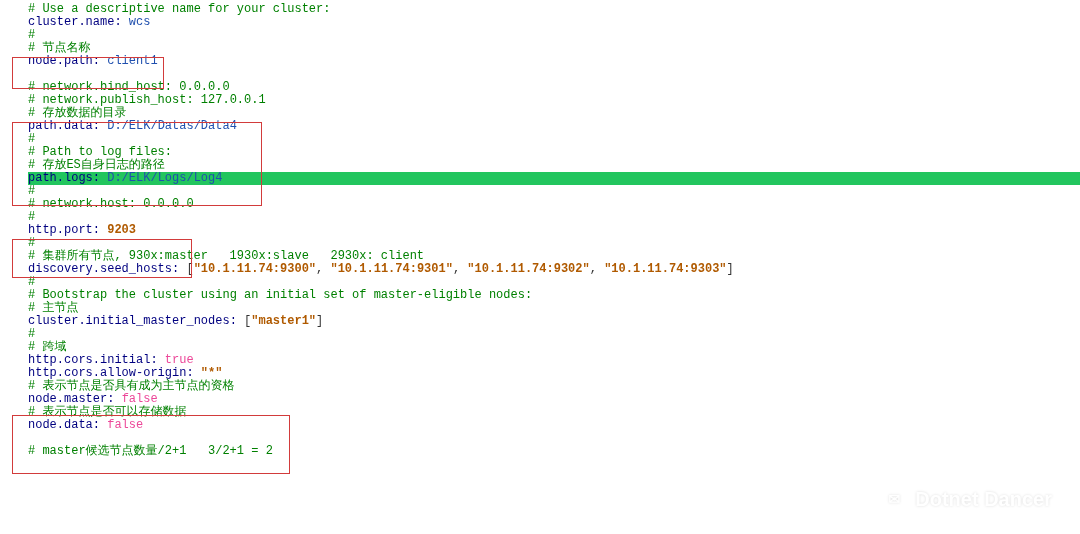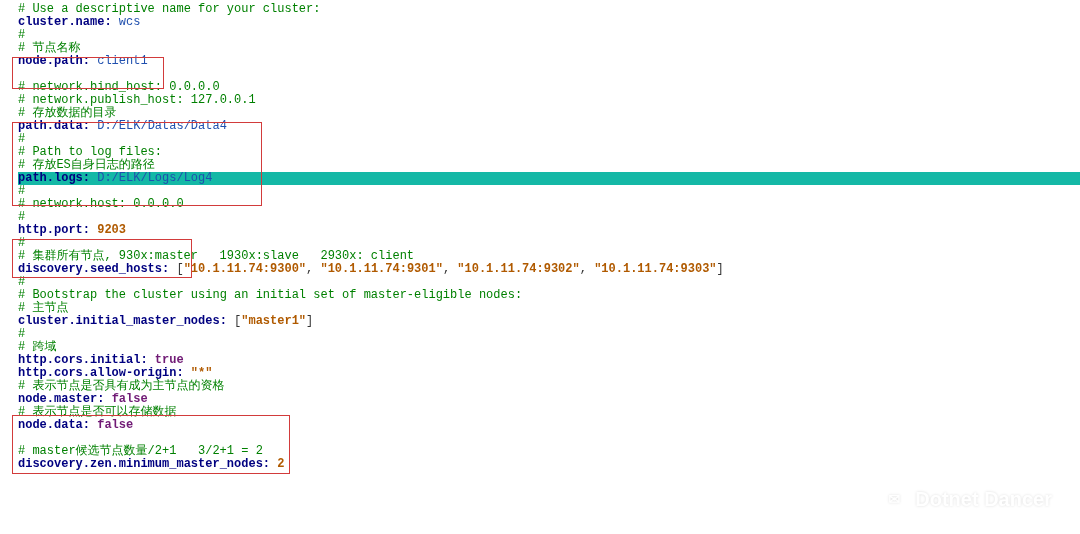--- a/index.html
+++ b/index.html
@@ -7,30 +7,30 @@
     width:1080px;height:534px;
     background:#fff;
     font-family:Consolas,"Courier New",monospace;
     font-size:12px;
     line-height:13px;
     overflow:hidden;
     position:relative;
   }
   .editor{
     position:absolute;left:0;top:0;right:0;
-    padding:3px 0 0 18px;
+    padding:3px 0 0 28px;
   }
   .line{white-space:pre;height:13px;position:relative;}
-  .hl{background:#14b8a6;}
+  .hl{background:#22c55e;}
   .c  {color:#008000;}   
-  .k  {color:#000080;font-weight:bold;}   
+  .k  {color:#000080;font-weight:normal;}   
   .s  {color:#1f4fae;}   
   .o  {color:#b05a00;font-weight:bold;}   
   .p  {color:#333;}      
-  .t  {color:#701a75;font-weight:bold;}   
+  .t  {color:#ec4899;}   
   .box{
     position:absolute;
     border:1.5px solid #d23b3b;
     pointer-events:none;
     z-index:5;
   }
   .watermark{
     position:absolute;
     right:28px;bottom:22px;
     display:flex;align-items:center;gap:8px;
@@ -79,21 +79,20 @@
     <div class="line"><span class="c">#</span></div>
     <div class="line"><span class="c"># 跨域</span></div>
     <div class="line"><span class="k">http.cors.initial:</span> <span class="t">true</span></div>
     <div class="line"><span class="k">http.cors.allow-origin:</span> <span class="o">"*"</span></div>
     <div class="line"><span class="c"># 表示节点是否具有成为主节点的资格</span></div>
     <div class="line"><span class="k">node.master:</span> <span class="t">false</span></div>
     <div class="line"><span class="c"># 表示节点是否可以存储数据</span></div>
     <div class="line"><span class="k">node.data:</span> <span class="t">false</span></div>
     <div class="line">&nbsp;</div>
     <div class="line"><span class="c"># master候选节点数量/2+1   3/2+1 = 2</span></div>
-    <div class="line"><span class="k">discovery.zen.minimum_master_nodes:</span> <span class="o">2</span></div>
   </div>
 
 <div class="watermark">
   <span class="wm-icon">✉</span>
   <span>Dotnet Dancer</span>
 </div>
 
 <div class="box" style="left: 12px; top: 57px; width: 150px; height: 30px;"></div>
 <div class="box" style="left: 12px; top: 122px; width: 248px; height: 82px;"></div>
 <div class="box" style="left: 12px; top: 239px; width: 178px; height: 37px;"></div>

